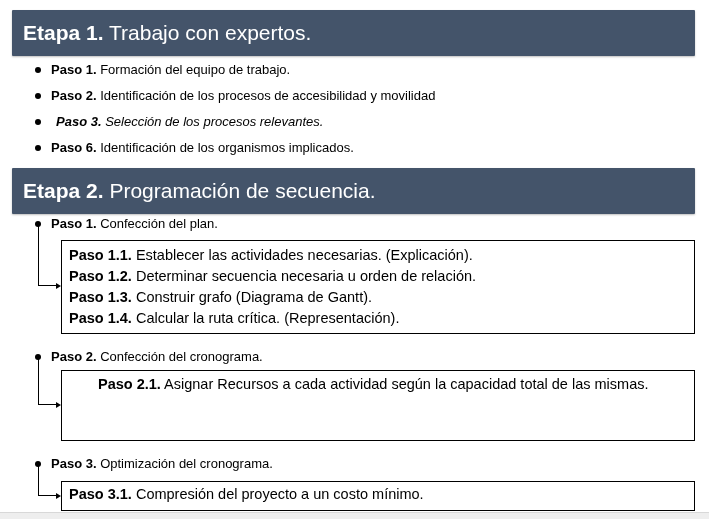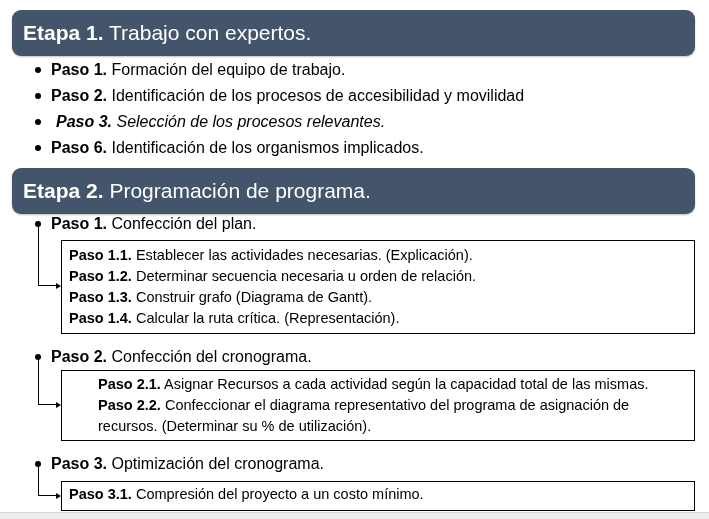--- a/index.html
+++ b/index.html
@@ -4,28 +4,28 @@
   <style>
     html, body { margin: 0; padding: 0; }
     body {
       width: 709px; height: 519px; position: relative; overflow: hidden;
       background: #ffffff;
       font-family: "Liberation Sans", "DejaVu Sans", sans-serif;
       color: #000;
     }
     .stage-header {
       position: absolute; left: 12px; width: 683px; height: 46px;
-      background: #44546a; border-radius: 9px;
+      background: #44546a; border-radius: 1px;
       box-shadow: 0 1px 2px rgba(0,0,0,0.25);
       color: #ffffff; font-size: 21px; line-height: 46px;
       padding-left: 11px; box-sizing: border-box; white-space: nowrap;
     }
     .stage-header b { font-weight: bold; }
     .step {
-      position: absolute; font-size: 16px; line-height: 20px; white-space: nowrap;
+      position: absolute; font-size: 13px; line-height: 20px; white-space: nowrap;
     }
     .step b { font-weight: bold; }
     .bullet {
       position: absolute; width: 6px; height: 6px; border-radius: 50%; background: #000;
     }
     .substep-box {
       position: absolute; left: 61px; width: 634px; border: 1.3px solid #000;
       box-sizing: border-box; padding: 4px 7px; background: #fff;
     }
     .substep {
@@ -66,21 +66,21 @@
 <div class="step" style="left:56px; top:112px;font-style:italic;">
   <b>Paso 3.</b><span> Selección de los procesos relevantes.</span>
 </div>
 
 <span class="bullet" style="left:35px; top:145px;"></span>
 <div class="step" style="left:51px; top:138px;">
   <b>Paso 6.</b><span> Identificación de los organismos implicados.</span>
 </div>
 
 <div class="stage-header" style="top:168px;">
-  <b>Etapa 2.</b><span> Programación de programa.</span>
+  <b>Etapa 2.</b><span> Programación de secuencia.</span>
 </div>
 
 <span class="bullet" style="left:35px; top:221px;"></span>
 <div class="step" style="left:51px; top:214px;">
   <b>Paso 1.</b><span> Confección del plan.</span>
 </div>
 <div class="connector-v" style="left:38px; top:224px; height:62px;"></div>
 <div class="connector-h" style="left:38px; top:285px; height:1.3px; width:19px;"></div>
 <span class="arrowhead" style="left:56px; top:283px;"></span>
 <div class="substep-box" style="top:240px; height:94px;">
@@ -92,21 +92,20 @@
 
 <span class="bullet" style="left:35px; top:354px;"></span>
 <div class="step" style="left:51px; top:347px;">
   <b>Paso 2.</b><span> Confección del cronograma.</span>
 </div>
 <div class="connector-v" style="left:38px; top:357px; height:48px;"></div>
 <div class="connector-h" style="left:38px; top:404px; width:19px;"></div>
 <span class="arrowhead" style="left:56px; top:402px;"></span>
 <div class="substep-box" style="top:370px; height:71px; padding-top:3px;padding-left:36px;">
   <div class="substep"><b>Paso 2.1.</b><span> Asignar Recursos a cada actividad según la capacidad total de las mismas.</span></div>
-  <div class="substep wrap"><b>Paso 2.2.</b><span> Confeccionar el diagrama representativo del programa de asignación de recursos. (Determinar su % de utilización).</span></div>
 </div>
 
 <span class="bullet" style="left:35px; top:461px;"></span>
 <div class="step" style="left:51px; top:454px;">
   <b>Paso 3.</b><span> Optimización del cronograma.</span>
 </div>
 <div class="connector-v" style="left:38px; top:464px; height:32px;"></div>
 <div class="connector-h" style="left:38px; top:495px; width:19px;"></div>
 <span class="arrowhead" style="left:56px; top:493px;"></span>
 <div class="substep-box" style="top:481px; height:30px; padding-top:2px;">

